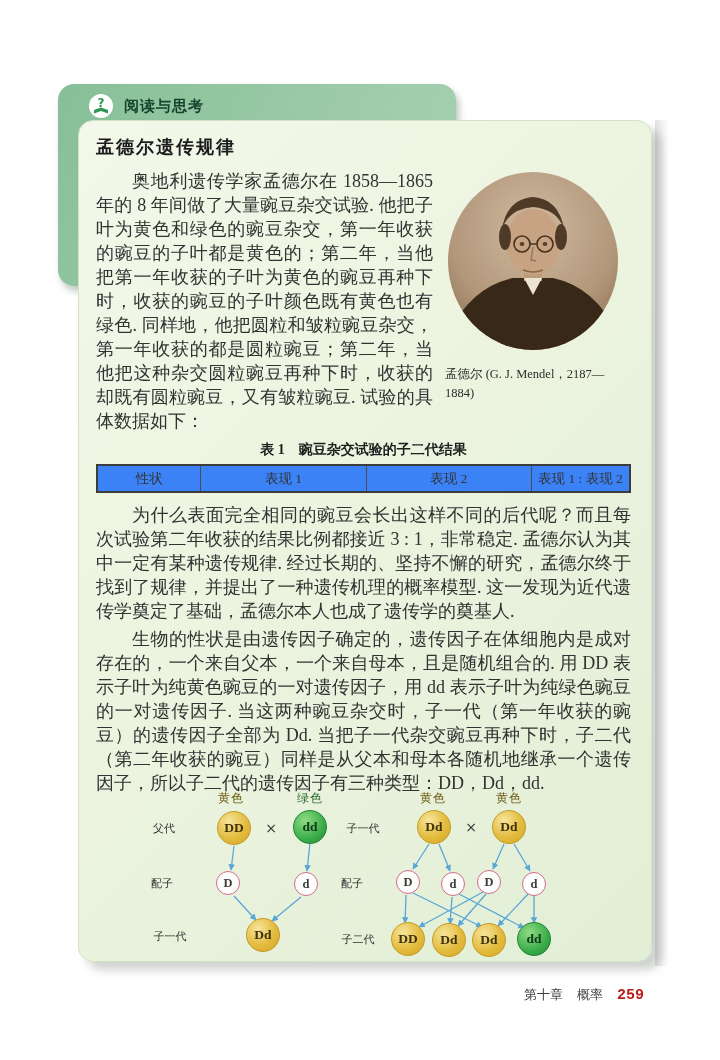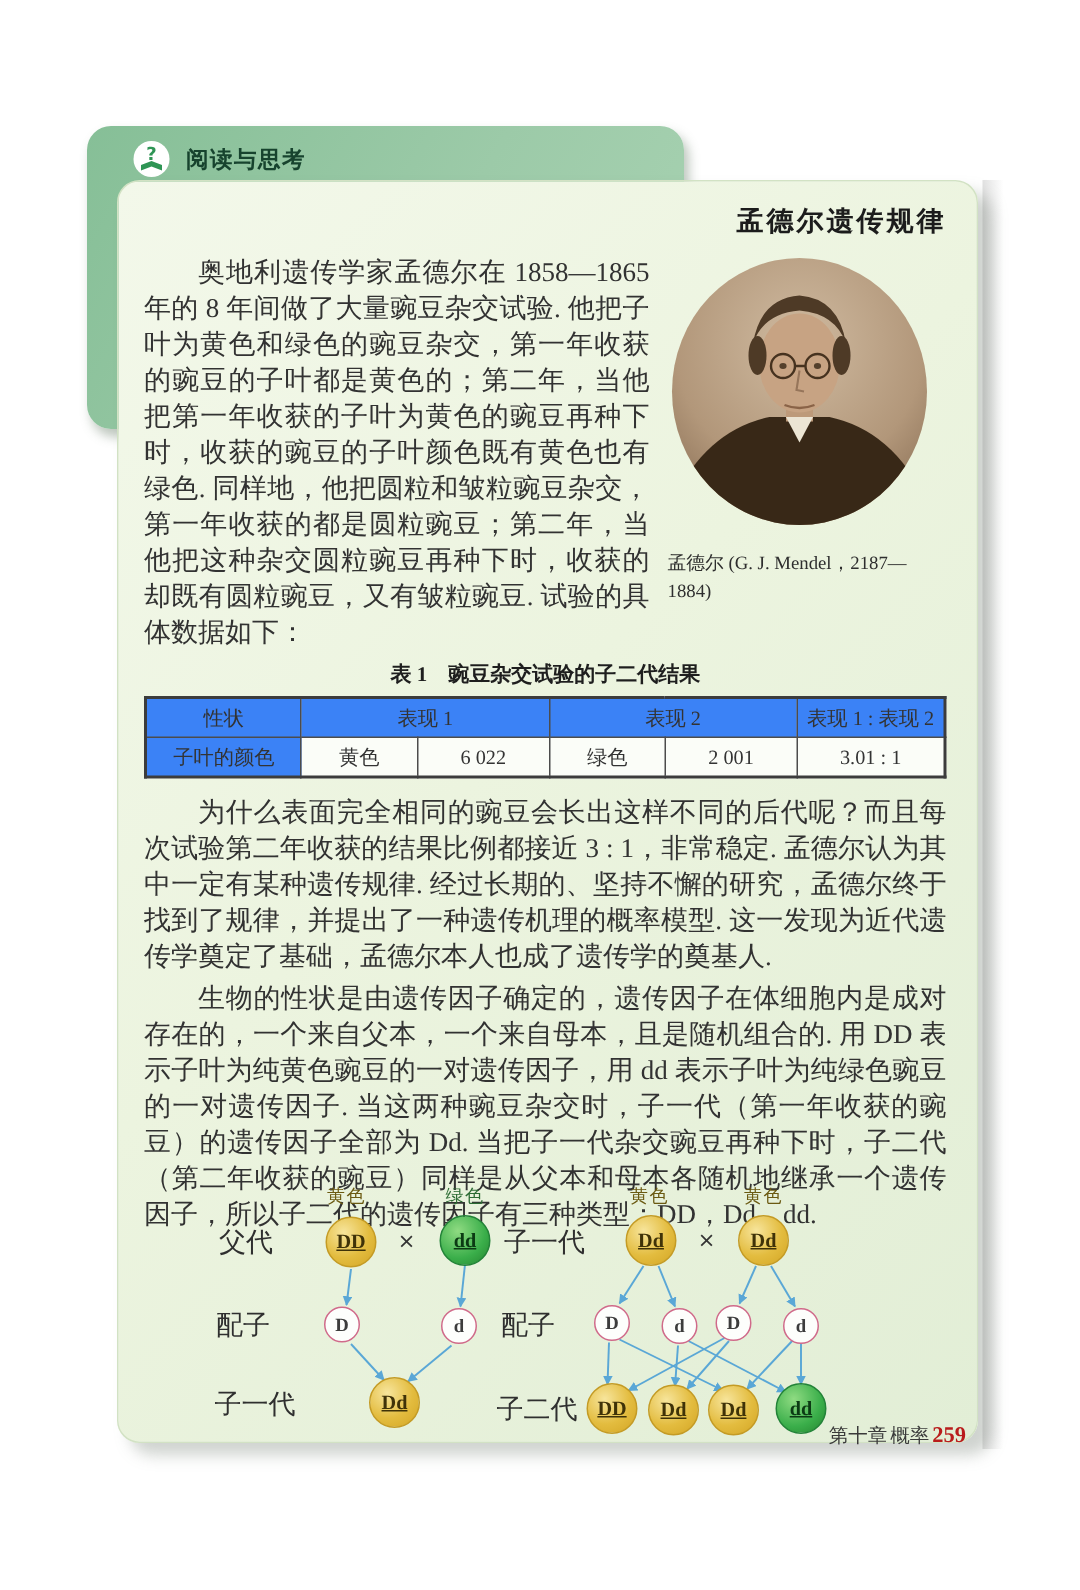--- a/index.html
+++ b/index.html
@@ -15,59 +15,59 @@
              font-size:15px;color:#17432e;letter-spacing:1px;}
 
   
   .panel{position:absolute;left:78px;top:120px;width:574px;height:842px;
          border-radius:15px;border:1px solid #d2e2c4;
          background:linear-gradient(135deg,#f3f8ea 0%,#ecf4df 45%,#e2eed6 100%);
          box-shadow:9px 8px 10px rgba(130,140,130,.38);
          padding:0;box-sizing:border-box;}
   .panel-inner{position:absolute;left:17px;top:12px;width:535px;}
 
-  .title{font-size:18px;font-weight:bold;color:#1c1c1c;text-align:right;
+  .title{font-size:18px;font-weight:bold;color:#1c1c1c;text-align:left;
          letter-spacing:2px;margin:2px 0 10px 0;}
 
   p.body-text{font-size:18px;line-height:24px;text-align:justify;
               text-indent:2em;margin:0 0 4px 0;color:#323232;}
 
   .photo-block{float:right;width:186px;margin:2px 0 2px 12px;}
   .photo-caption{font-size:12.5px;line-height:19px;margin-top:8px;color:#2e2e2e;}
 
   .tbl-caption{clear:both;font-size:14px;font-weight:bold;text-align:center;
                margin:8px 0 5px 0;color:#1e1e1e;}
   table.results{border-collapse:collapse;width:535px;table-layout:fixed;
                 background:#fbfdf8;}
   table.results th,table.results td{border:1px solid #4c4c4c;font-size:13.5px;
                 padding:2px 3px;text-align:center;height:21px;font-weight:normal;}
   table.results{border:2px solid #3c3c3c;}
   .cell-green{background:#3b82f6;}
 
   
   .diagrams{position:absolute;left:7px;top:648px;width:560px;height:188px;}
   .ctr{position:absolute;transform:translate(-50%,-50%);}
-  .row-label{font-size:18px;color:#2f2f2f;white-space:nowrap;}
+  .row-label{font-size:11px;color:#2f2f2f;white-space:nowrap;}
   .trait-label{font-size:12px;color:#6b5a12;white-space:nowrap;letter-spacing:1px;}
   .trait-label.green{color:#2c6b33;}
   .cross{font-size:14px;color:#333;font-family:"DejaVu Sans",sans-serif;}
   .node{display:flex;align-items:center;justify-content:center;border-radius:50%;
         font-weight:bold;box-sizing:border-box;}
-  .node.big{width:34px;height:34px;font-size:13.5px;text-decoration:underline;}
+  .node.big{width:34px;height:34px;font-size:13.5px;}
   .node.gam{width:24px;height:24px;font-size:12.5px;}
   .node.yellow{background:radial-gradient(circle at 35% 30%,#f7e59c,#e3bc3f 55%,#d3a524 100%);
                border:1px solid #c49b25;color:#3f3208;}
   .node.green{background:radial-gradient(circle at 35% 30%,#8fdb82,#3aae4a 60%,#25842f 100%);
               border:1px solid #238338;color:#0c3a14;}
   .node.gam{background:rgba(255,255,255,.9);border:1.5px solid #d06a8a;color:#3c3c3c;}
   svg.arrows{position:absolute;left:0;top:0;}
 
-  .footer{position:absolute;top:948px;right:76px;
-          font-family:Liberation Serif, serif;
-          font-size:13px;color:#3a3a3a;display:flex;align-items:baseline;gap:2px;}
+  .footer{position:absolute;top:986px;right:76px;
+          font-family:Liberation Mono, monospace;
+          font-size:13px;color:#3a3a3a;display:flex;align-items:baseline;gap:14px;}
   .footer .pageno{font-size:15px;font-weight:bold;color:#b91c1c;}
 
   .scan-edge{position:absolute;left:655px;top:120px;width:14px;height:846px;
              background:linear-gradient(to right,rgba(90,90,90,.18),rgba(90,90,90,0));}
 </style>
 </head>
 <body>
 
 <div class="tab">
   <div class="tab-head">
@@ -134,28 +134,20 @@
           <col style="width:16.5%">
           <col style="width:18.5%">
       </colgroup>
       <tbody>
           <tr>
         <th class="cell-green">性状</th>
         <th class="cell-green" colspan="2">表现 1</th>
         <th class="cell-green" colspan="2">表现 2</th>
         <th class="cell-green">表现 1 : 表现 2</th>
       </tr>
-      <tr>
-        <td class="cell-green">子叶的颜色</td>
-        <td>黄色</td>
-        <td>6 022</td>
-        <td>绿色</td>
-        <td>2 001</td>
-        <td>3.01 : 1</td>
-      </tr>
     </tbody>
       </table>
 
     <p class="body-text" style="margin-top:10px;">为什么表面完全相同的豌豆会长出这样不同的后代呢？而且每次试验第二年收获的结果比例都接近 3 : 1，非常稳定. 孟德尔认为其中一定有某种遗传规律. 经过长期的、坚持不懈的研究，孟德尔终于找到了规律，并提出了一种遗传机理的概率模型. 这一发现为近代遗传学奠定了基础，孟德尔本人也成了遗传学的奠基人.</p>
     <p class="body-text">生物的性状是由遗传因子确定的，遗传因子在体细胞内是成对存在的，一个来自父本，一个来自母本，且是随机组合的. 用 DD 表示子叶为纯黄色豌豆的一对遗传因子，用 dd 表示子叶为纯绿色豌豆的一对遗传因子. 当这两种豌豆杂交时，子一代（第一年收获的豌豆）的遗传因子全部为 Dd. 当把子一代杂交豌豆再种下时，子二代（第二年收获的豌豆）同样是从父本和母本各随机地继承一个遗传因子，所以子二代的遗传因子有三种类型：DD，Dd，dd.</p>
   </div>
 
   <div class="diagrams">
     <svg class="arrows" width="560" height="188" viewBox="0 0 560 188">
       <defs>

